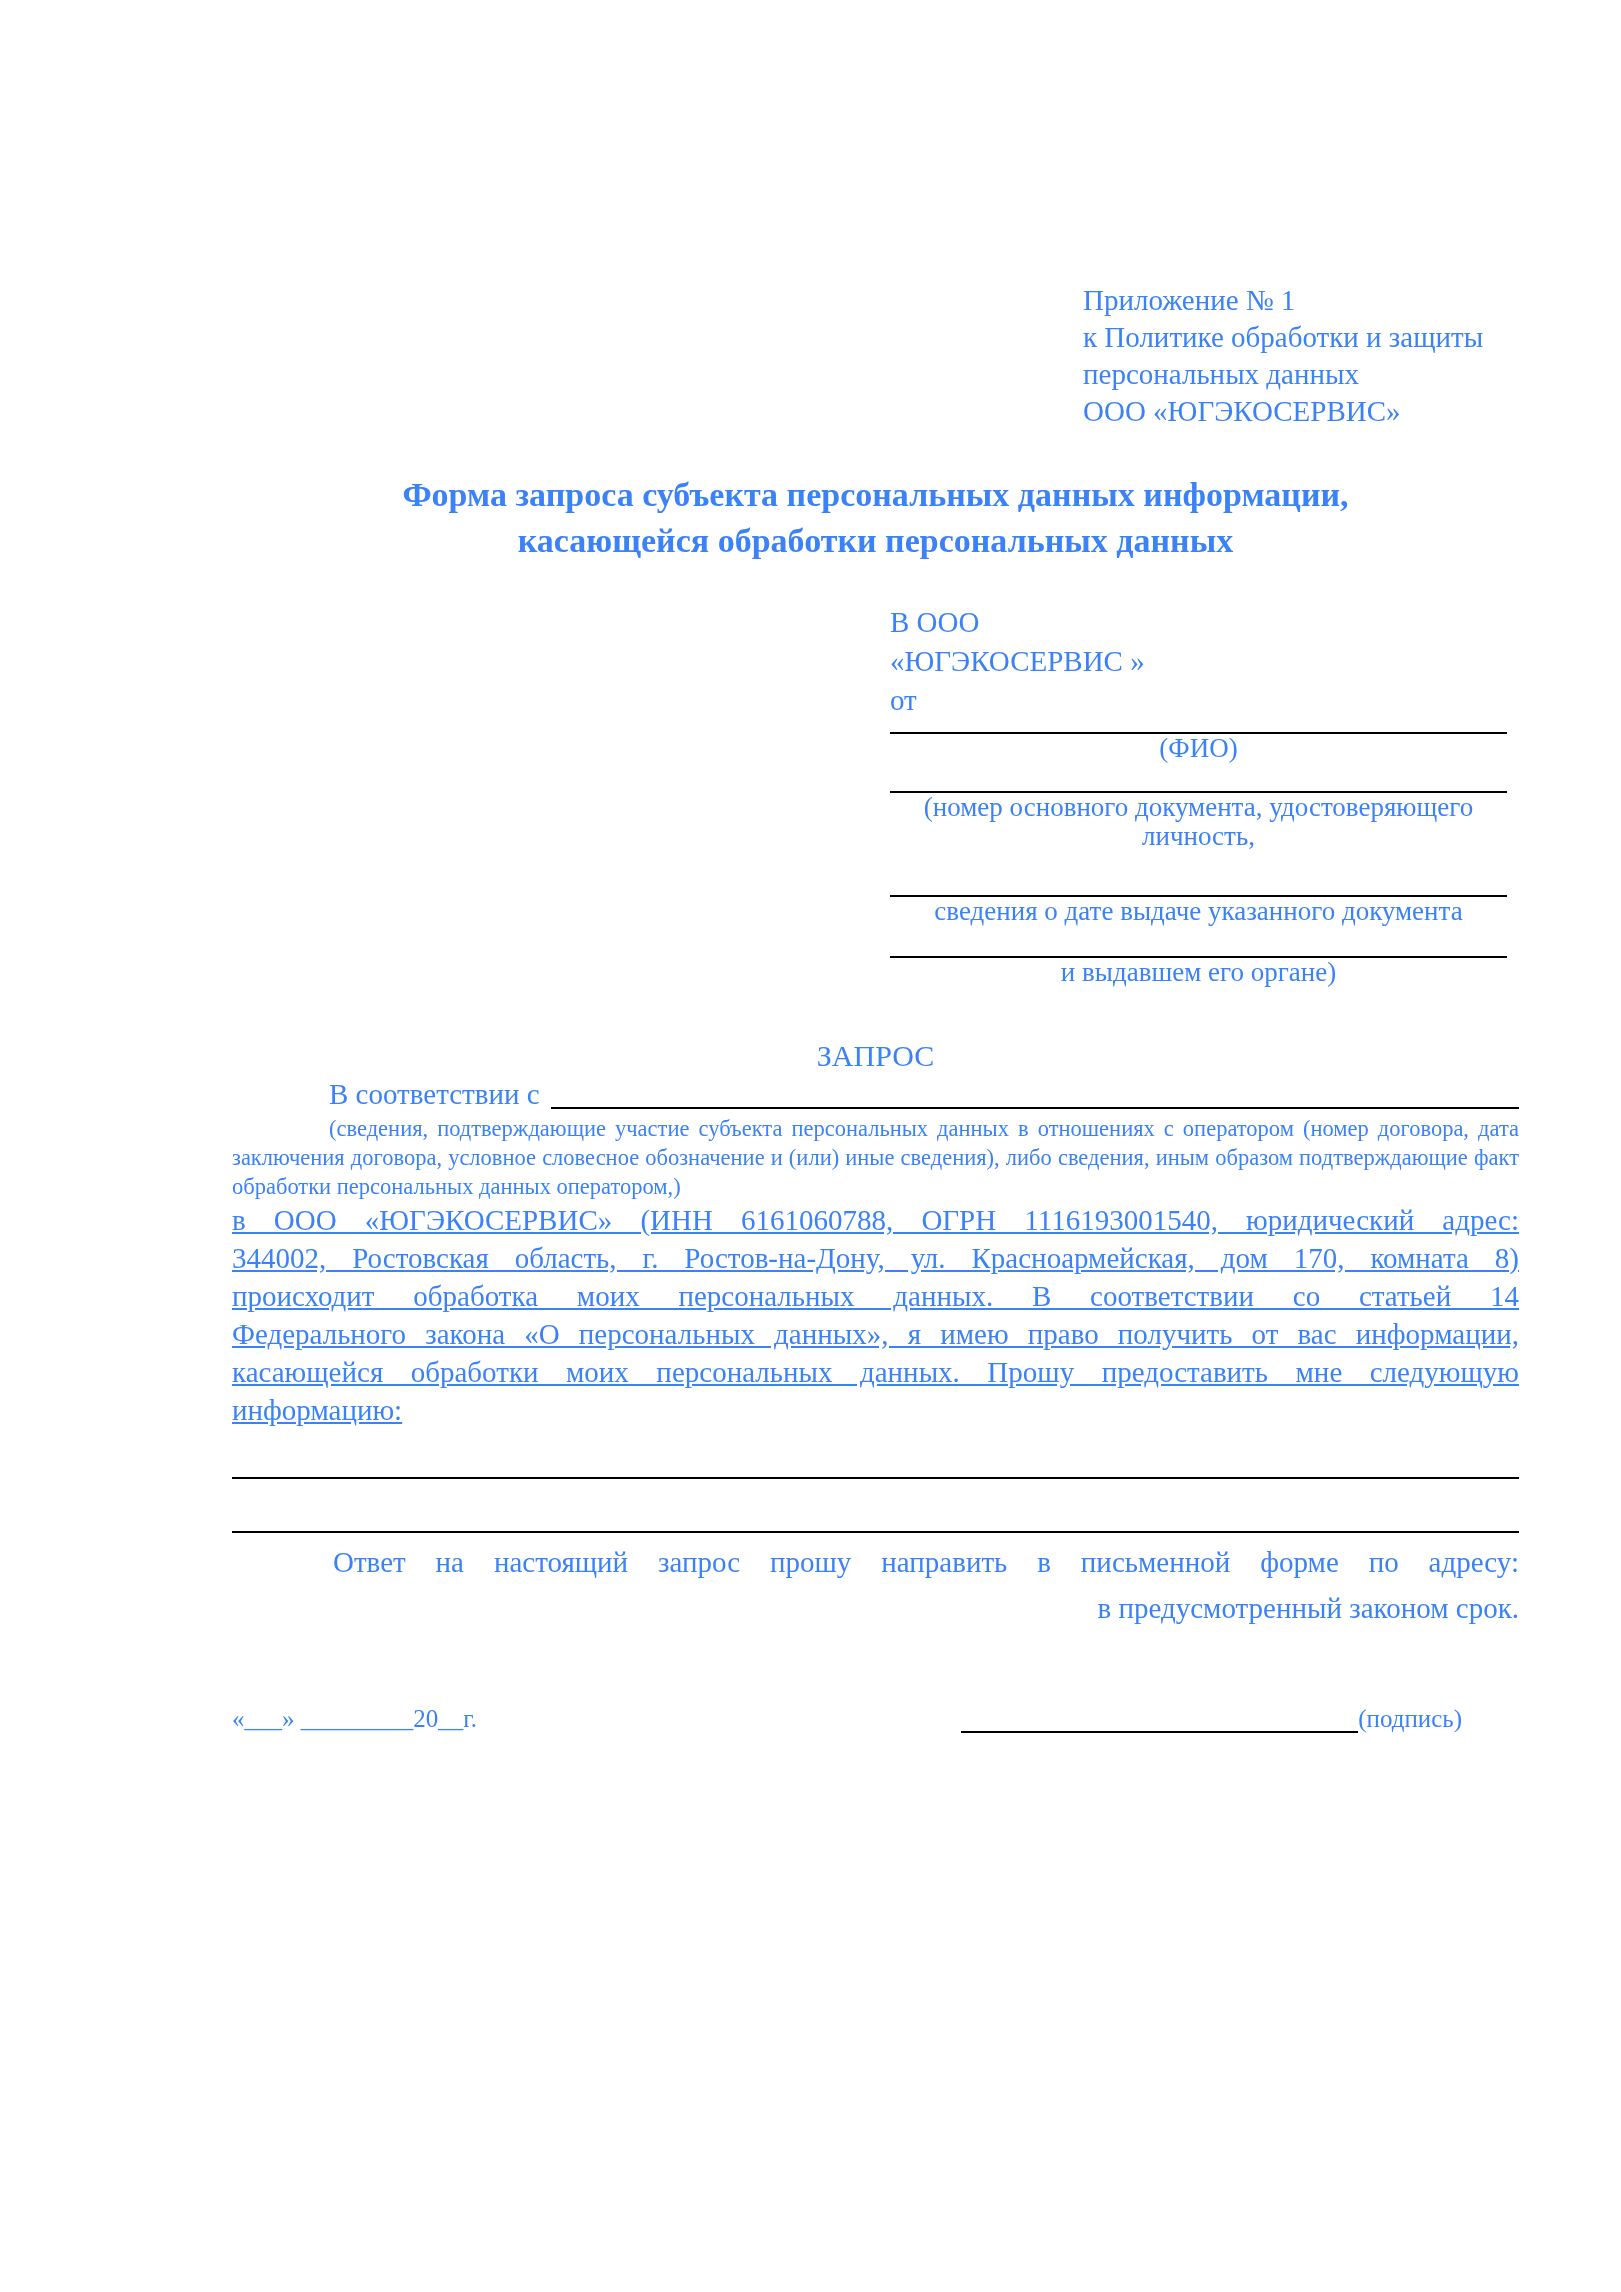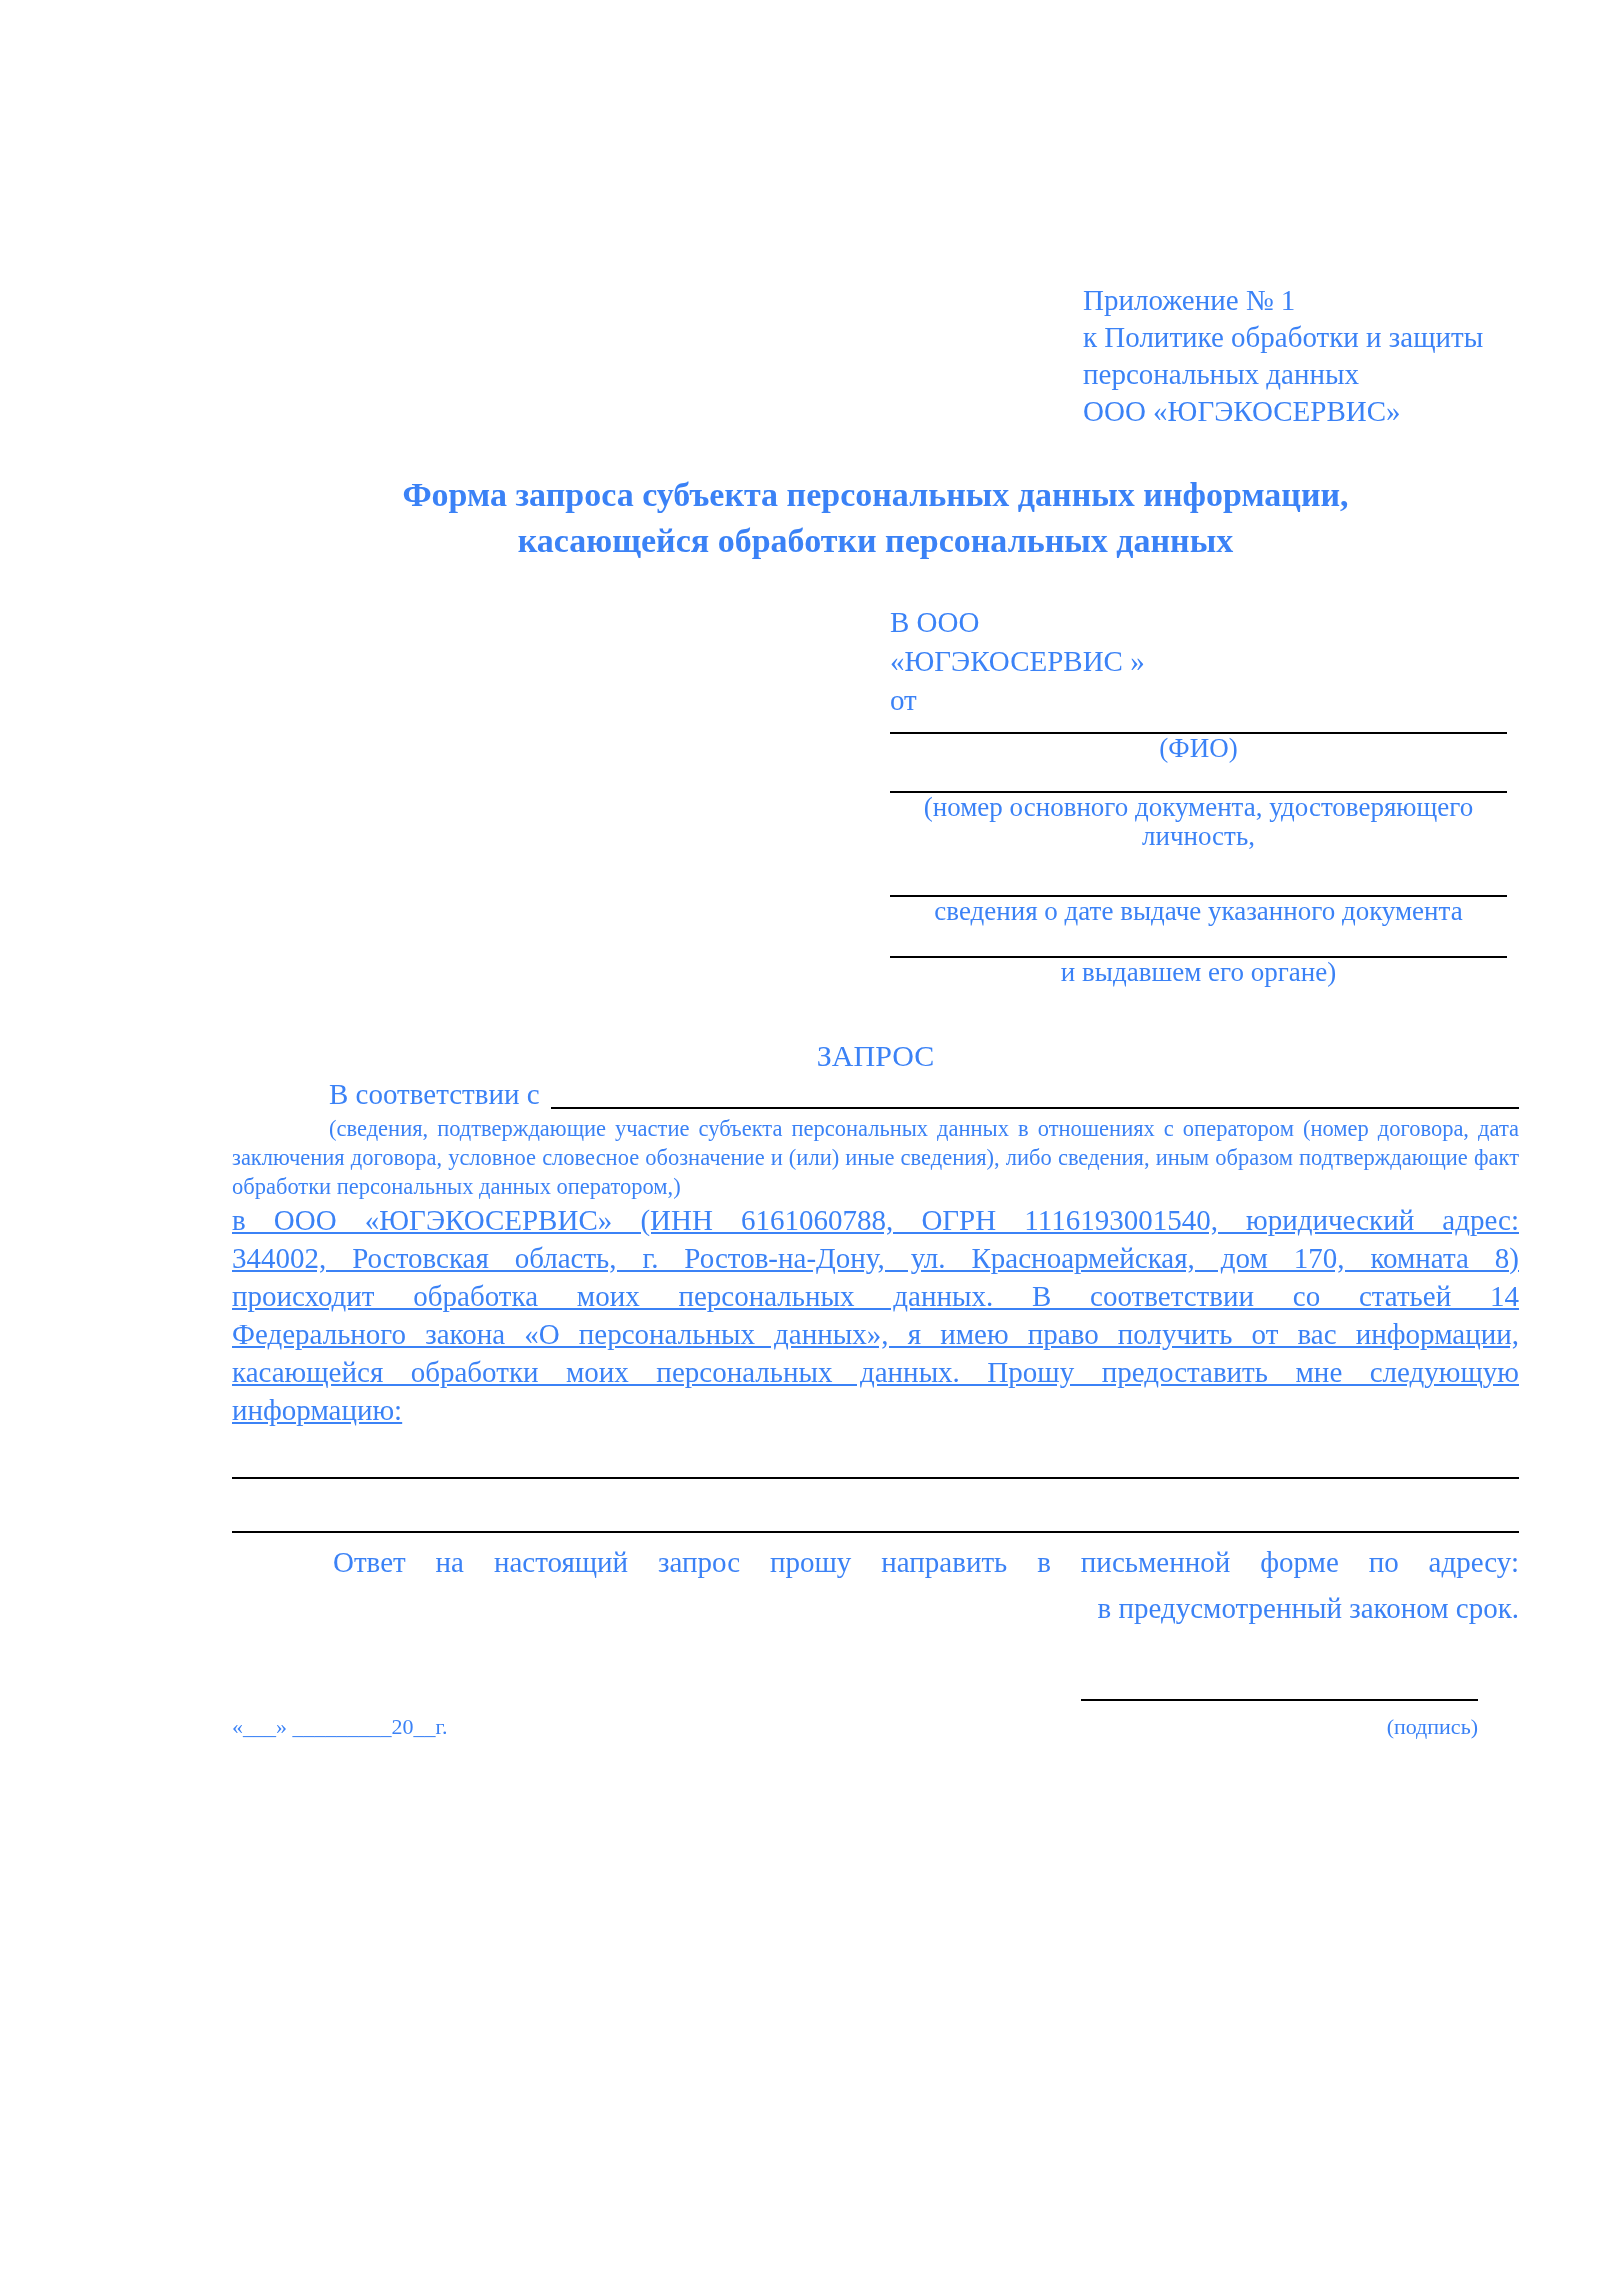--- a/index.html
+++ b/index.html
@@ -126,31 +126,30 @@
   }
   .reply-line2 .suffix {
     white-space: nowrap;
   }
 
   .date-row {
     margin-top: 71px;
     display: flex;
     justify-content: space-between;
     align-items: flex-end;
-    font-size: 22px;
+    font-size: 25px;
     line-height: 39px;
   }
   .date-row .date-blank {
     white-space: nowrap;
   }
   .sig-group {
     display: flex;
     align-items: flex-end;
-    margin-right: 41px;
-    flex-direction: column;
+    margin-right: 57px;
   }
   .sig-group .sig-line {
     width: 397px;
     border-bottom: 2px solid #000;
     margin-bottom: 5.9px;
   }
   .sig-group .sig-cap {
     white-space: nowrap;
   }
 </style>

